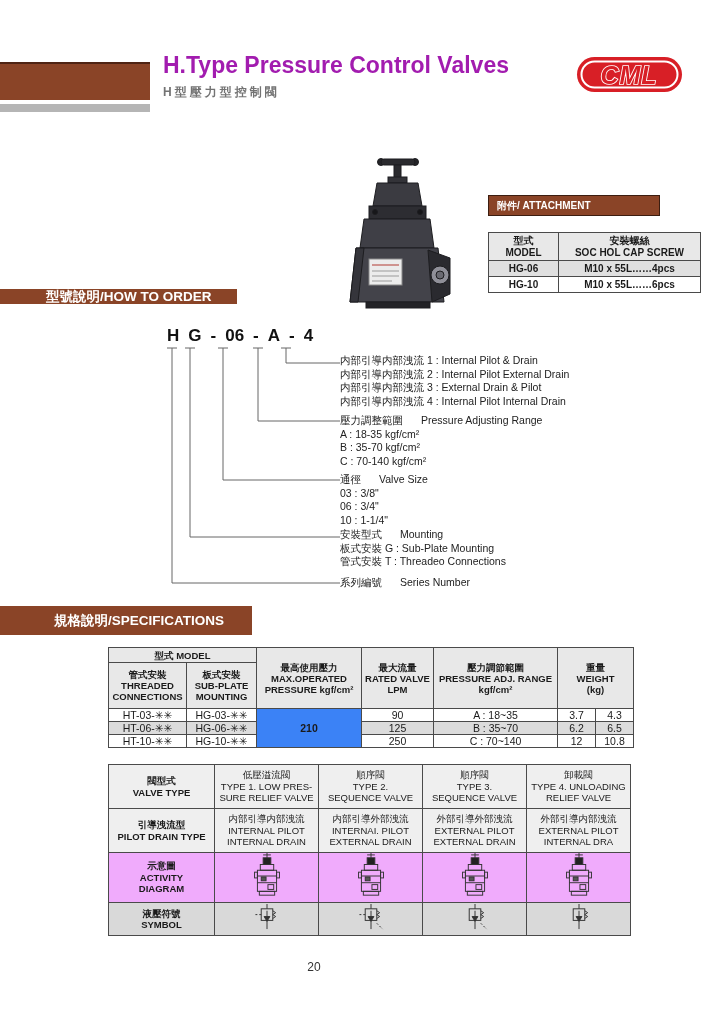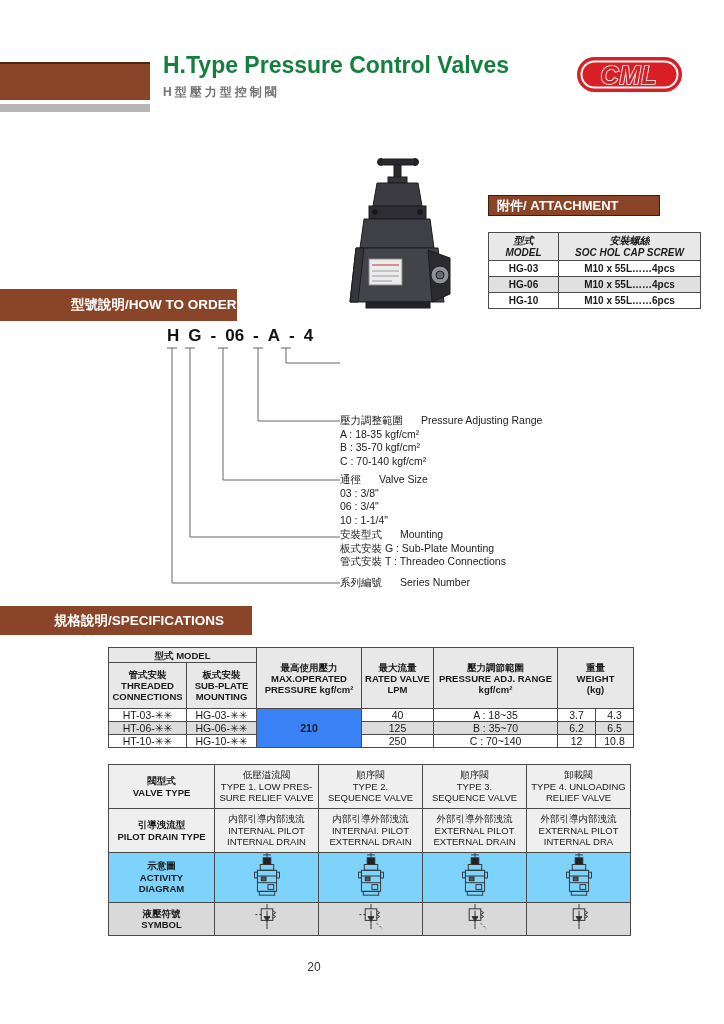--- a/index.html
+++ b/index.html
@@ -1,36 +1,36 @@
 <!DOCTYPE html>
 <html><head>
 <meta charset="utf-8">
 <style>
   html,body{margin:0;padding:0;background:#fff;}
   .page{position:relative;width:724px;height:1024px;background:#fff;overflow:hidden;
         font-family:"Liberation Sans",sans-serif;color:#1a1a1a;}
   
   .hdr-brown{position:absolute;left:0;top:62px;width:150px;height:36px;background:#8a4427;border-top:2px solid #4f2414;}
   .hdr-gray{position:absolute;left:0;top:104px;width:150px;height:8px;background:#b5b5b5;}
-  .title-en{position:absolute;left:163px;top:52px;margin:0;font-size:23px;font-weight:bold;color:#15803d;}
+  .title-en{position:absolute;left:163px;top:52px;margin:0;font-size:23px;font-weight:bold;color:#a21caf;}
   .title-zh{position:absolute;left:163px;top:84px;margin:0;font-size:12px;font-weight:bold;letter-spacing:3px;color:#737373;}
   .logo{position:absolute;left:576px;top:54px;}
   .photo{position:absolute;left:322px;top:156px;}
   
   .bar{position:absolute;background:#8a4427;color:#fff;font-weight:bold;display:flex;align-items:center;box-sizing:border-box;}
-  .attach-bar{left:488px;top:195px;width:172px;height:21px;font-size:13px;padding-left:8px;border:1px solid #3c1d10;}
-  .order-bar{left:0;top:289px;width:237px;height:32px;font-size:13.5px;padding-left:71px;}
+  .attach-bar{left:488px;top:195px;width:172px;height:21px;font-size:10px;padding-left:8px;border:1px solid #3c1d10;}
+  .order-bar{left:0;top:289px;width:237px;height:15px;font-size:13.5px;padding-left:46px;}
   .spec-bar{left:0;top:606px;width:252px;height:29px;font-size:13.5px;padding-left:54px;}
   
   table{position:absolute;border-collapse:collapse;table-layout:fixed;}
   th,td{border:1px solid #4a4a4a;text-align:center;vertical-align:middle;padding:0 2px;box-sizing:border-box;}
   .pre{white-space:pre-line;}
   
   .attach-table{left:488px;top:232px;font-size:10px;}
-  .attach-table th{background:#e8e8e8;font-weight:bold;line-height:12px;height:28px;font-style:italic;}
+  .attach-table th{background:#e8e8e8;font-weight:bold;line-height:12px;height:28px;}
   .attach-table td{height:15px;line-height:15px;font-weight:bold;}
   .attach-table tr.alt td{background:#e0e0e0;}
   
   .model-code{position:absolute;left:167px;top:326px;font-size:17px;font-weight:bold;display:flex;gap:9px;color:#111;}
   .leaders{position:absolute;left:160px;top:344px;}
   .blk{position:absolute;left:340px;width:380px;font-size:10.5px;line-height:13.5px;color:#222;}
   .blk .lbl-en{margin-left:18px;}
   .blk1{top:354px;} .blk2{top:414px;} .blk3{top:473px;} .blk4{top:528px;} .blk5{top:576px;}
   
   .spec-table{left:108px;top:647px;font-size:10.5px;}
@@ -39,21 +39,21 @@
   .spec-table .sub th{height:46px;}
   .spec-table td{height:12px;line-height:12px;}
   .spec-table tr.stripe td{background:#dcdcdc;}
   .spec-table td.merged{background:#3b82f6;font-weight:bold;}
   
   .vt-table{left:108px;top:764px;font-size:9.5px;}
   .vt-table th{font-weight:bold;line-height:11.5px;}
   .vt-table td{line-height:11.5px;font-weight:normal;}
   .vt-table tr.r1 th,.vt-table tr.r1 td,
   .vt-table tr.r2 th,.vt-table tr.r2 td{background:#efefef;height:44px;}
-  .vt-table tr.r3 th,.vt-table tr.r3 td{background:#7dd3fc;height:50px;margin-left:9px;}
+  .vt-table tr.r3 th,.vt-table tr.r3 td{background:#f0abfc;height:50px;margin-left:9px;}
   .vt-table tr.r4 th,.vt-table tr.r4 td{background:#d9d9d9;height:33px;}
   .page-num{position:absolute;left:0;top:960px;width:628px;text-align:center;font-size:12px;color:#333;}
   svg .oline{stroke:#333;stroke-width:1;fill:none;}
 </style>
 </head>
 <body>
 
 <div class="page">
 
   <div class="hdr-brown"></div>
@@ -98,24 +98,20 @@
         <col style="width:70px">
         <col style="width:142px">
       </colgroup>
     <tbody>
         <tr>
       <th class="pre">型式
 MODEL</th>
       <th class="pre">安裝螺絲
 SOC HOL CAP SCREW</th>
     </tr>
-    <tr>
-      <td>HG-03</td>
-      <td>M10 x 55L……4pcs</td>
-    </tr>
     <tr class="alt">
       <td>HG-06</td>
       <td>M10 x 55L……4pcs</td>
     </tr>
     <tr>
       <td>HG-10</td>
       <td>M10 x 55L……6pcs</td>
     </tr>
   </tbody>
     </table>
@@ -141,20 +137,26 @@
         <line x1="93" y1="4" x2="103" y2="4"></line>
       <line x1="121" y1="4" x2="131" y2="4"></line>
       <polyline points="126,4 126,19 180,19"></polyline>
       <polyline points="98,4 98,77 180,77"></polyline>
       <polyline points="63,4 63,136 180,136"></polyline>
       <polyline points="30,4 30,193 180,193"></polyline>
       <polyline points="12,4 12,239 180,239"></polyline>
     </g>
   </svg>
 
+  <div class="blk blk1">
+    <div>内部引導内部洩流 1 : Internal Pilot &amp; Drain</div>
+    <div>内部引導内部洩流 2 : Internal Pilot External Drain</div>
+    <div>内部引導内部洩流 3 : External Drain &amp; Pilot</div>
+    <div>内部引導内部洩流 4 : Internal Pilot Internal Drain</div>
+  </div>
 
   <div class="blk blk2">
     <div>
       <span>壓力調整範圍</span><span class="lbl-en">Pressure Adjusting Range</span>
     </div>
     <div>A : 18-35 kgf/cm²</div>
     <div>B : 35-70 kgf/cm²</div>
     <div>C : 70-140 kgf/cm²</div>
   </div>
 
@@ -214,21 +216,21 @@
 THREADED
 CONNECTIONS</th>
       <th class="pre">板式安裝
 SUB-PLATE
 MOUNTING</th>
     </tr>
     <tr>
       <td>HT-03-✳✳</td>
       <td>HG-03-✳✳</td>
       <td rowspan="3" class="merged">210</td>
-      <td>40</td>
+      <td>90</td>
       <td>A : 18~35</td>
       <td>3.7</td>
       <td>4.3</td>
     </tr>
     <tr class="stripe">
       <td>HT-06-✳✳</td>
       <td>HG-06-✳✳</td>
       <td>125</td>
       <td>B : 35~70</td>
       <td>6.2</td>

